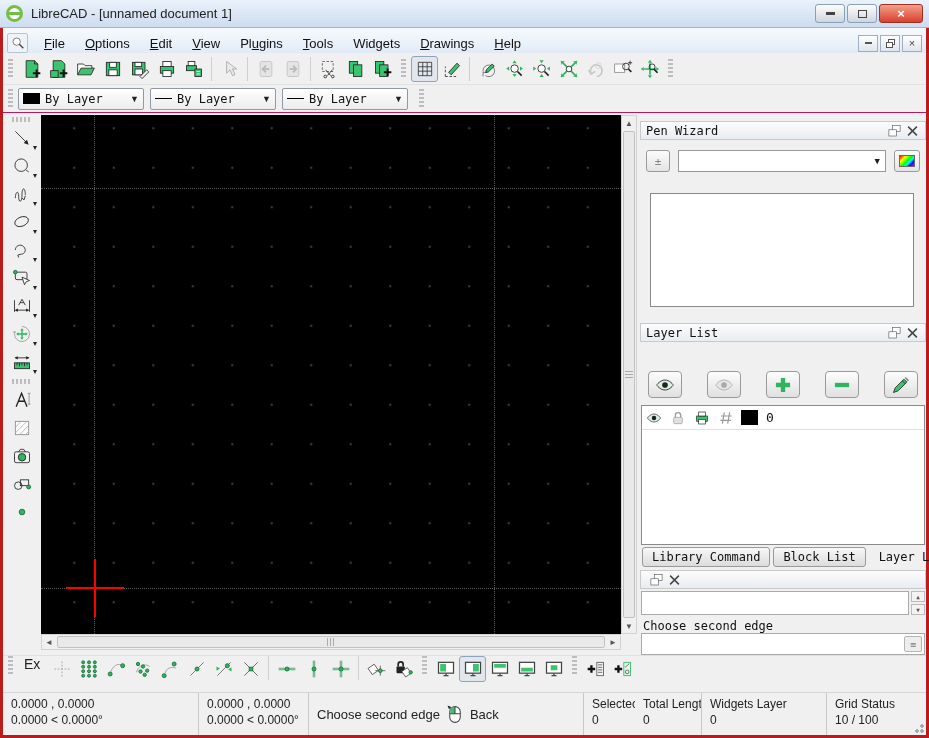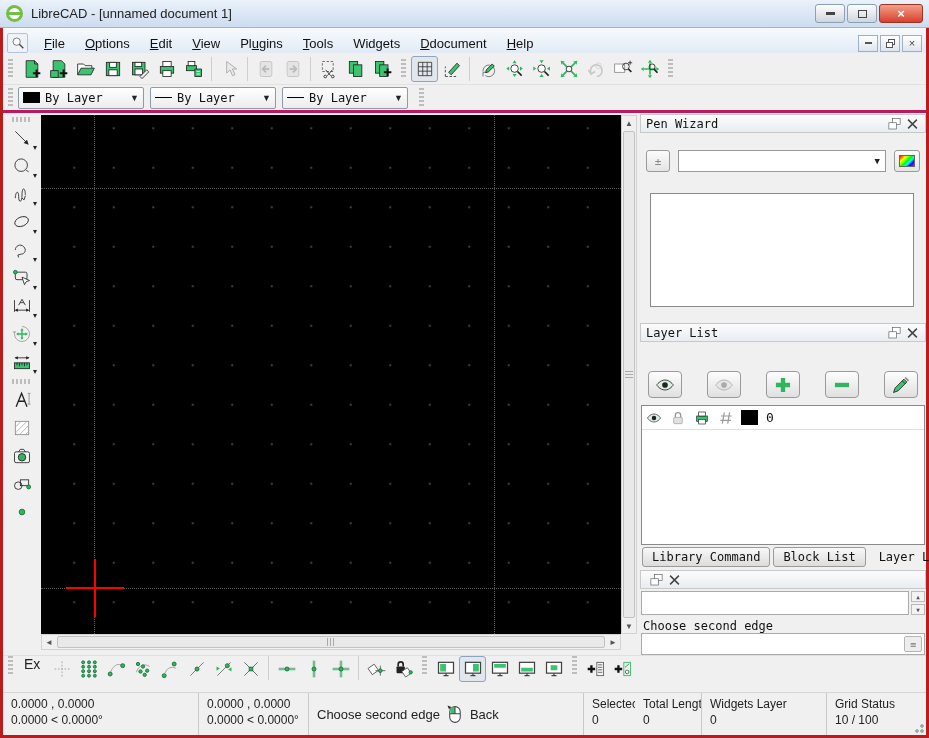--- a/index.html
+++ b/index.html
@@ -22,21 +22,21 @@
   .mi{padding:3px 10px;white-space:nowrap}
   .mi .u{text-decoration:underline}
   .mdibtns{margin-left:auto;display:flex}
   .mdibtn{width:20px;height:17px;border:1px solid #9fb0c4;background:linear-gradient(#fff,#dfe5ec);display:flex;align-items:center;justify-content:center;margin-left:2px;font-size:11px;color:#444}
   .mdibtn .bar{width:7px;height:2px;background:#555}
   .mdibtn .sq2{width:7px;height:6px;border:1px solid #555;position:relative;top:-1px;left:1px;background:#fff}
   .mdibtn .sq2 i{position:absolute;left:-3px;top:2px;width:7px;height:6px;border:1px solid #555;background:#fff}
   
   .tb{position:absolute;left:3px;width:923px;background:#f0f0f0;display:flex;align-items:center}
   .tb1{top:53px;height:32px;border-bottom:1px solid #e2e2e2}
-  .tb2{top:85px;height:28px;border-bottom:3px solid #be185d}
+  .tb2{top:85px;height:28px;border-bottom:1px solid #be185d}
   .grip{width:5px;height:20px;background:repeating-linear-gradient(to bottom,#bdbdbd 0 2px,transparent 2px 4px);margin:0 5px}
   .tbtn{width:27px;height:26px;display:flex;align-items:center;justify-content:center;border:1px solid transparent;border-radius:3px;flex:none}
   .tbtn.pressed{background:#e2e7ee;border:1px solid #8ea4bd}
   .tbtn.dis{opacity:.55;filter:grayscale(.6)}
   .sep{width:1px;height:24px;background:#cfcfcf;margin:0 4px;flex:none}
   .ic{width:20px;height:20px;display:block}
   .ic16{width:16px;height:16px;display:block}
   .combo{width:126px;height:22px;border:1px solid #8f9aa6;border-radius:2px;background:linear-gradient(#fff,#ececec);display:flex;align-items:center;padding:0 4px;margin-right:6px}
   .combo .sw{width:17px;height:11px;background:#000;margin-right:5px;flex:none}
   .combo .swline{width:17px;height:1px;background:#000;margin-right:5px;flex:none}
@@ -467,21 +467,21 @@
           <use href="#s-mag"></use>
         </svg>
       </div>
     <div class="mi"><span></span><span class="u">F</span><span>ile</span></div>
     <div class="mi"><span></span><span class="u">O</span><span>ptions</span></div>
     <div class="mi"><span></span><span class="u">E</span><span>dit</span></div>
     <div class="mi"><span></span><span class="u">V</span><span>iew</span></div>
     <div class="mi"><span>Pl</span><span class="u">u</span><span>gins</span></div>
     <div class="mi"><span></span><span class="u">T</span><span>ools</span></div>
     <div class="mi"><span>Widgets</span><span class="u"></span><span></span></div>
-    <div class="mi"><span></span><span class="u">D</span><span>document</span></div>
+    <div class="mi"><span></span><span class="u">D</span><span>rawings</span></div>
     <div class="mi"><span></span><span class="u">H</span><span>elp</span></div>
     <div class="mdibtns">
       <div class="mdibtn">
           <span class="bar"></span>
         </div>
       <div class="mdibtn">
           <span class="sq2">
             <i></i>
           </span>
         </div>
@@ -737,21 +737,21 @@
     <div class="hscroll">
       <div class="sarrow" style="left:0;top:0">◄</div>
       <div class="hthumb">
           <span class="thgrip"></span>
         </div>
       <div class="sarrow" style="right:0;top:0">►</div>
     </div>
 
     <div class="dock">
 
-      <div class="dockhdr" style="top:1px">
+      <div class="dockhdr" style="top:8px">
         <span class="t">Pen Wizard</span>
         <span class="hb">
             <svg class="ic16">
               <use href="#s-float"></use>
             </svg>
           </span>
         <span class="hb">
             <svg class="ic16">
               <use href="#s-closex"></use>
             </svg>

